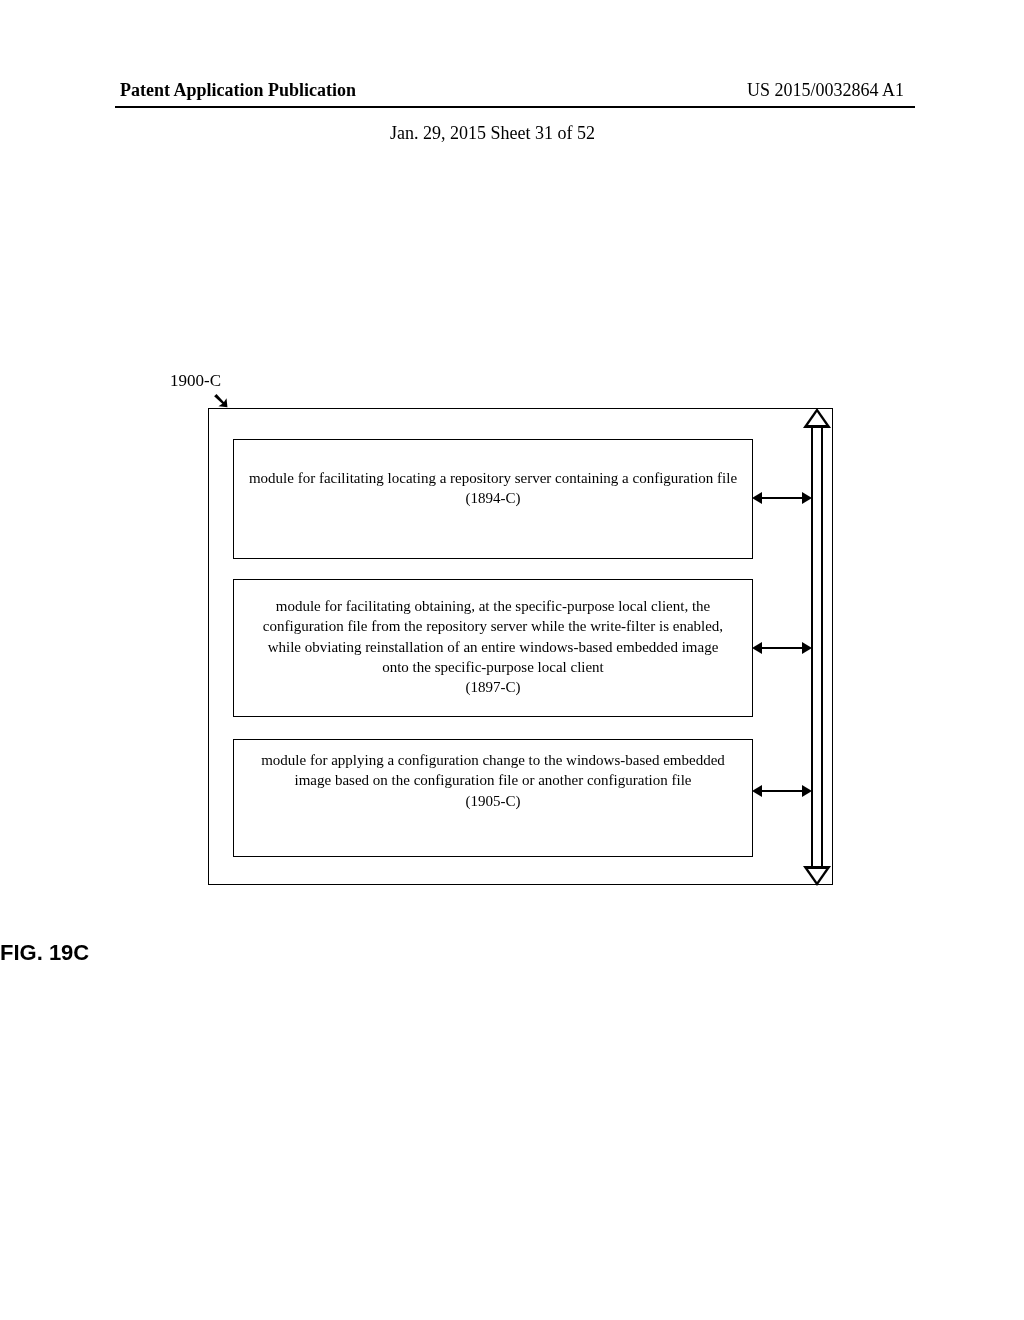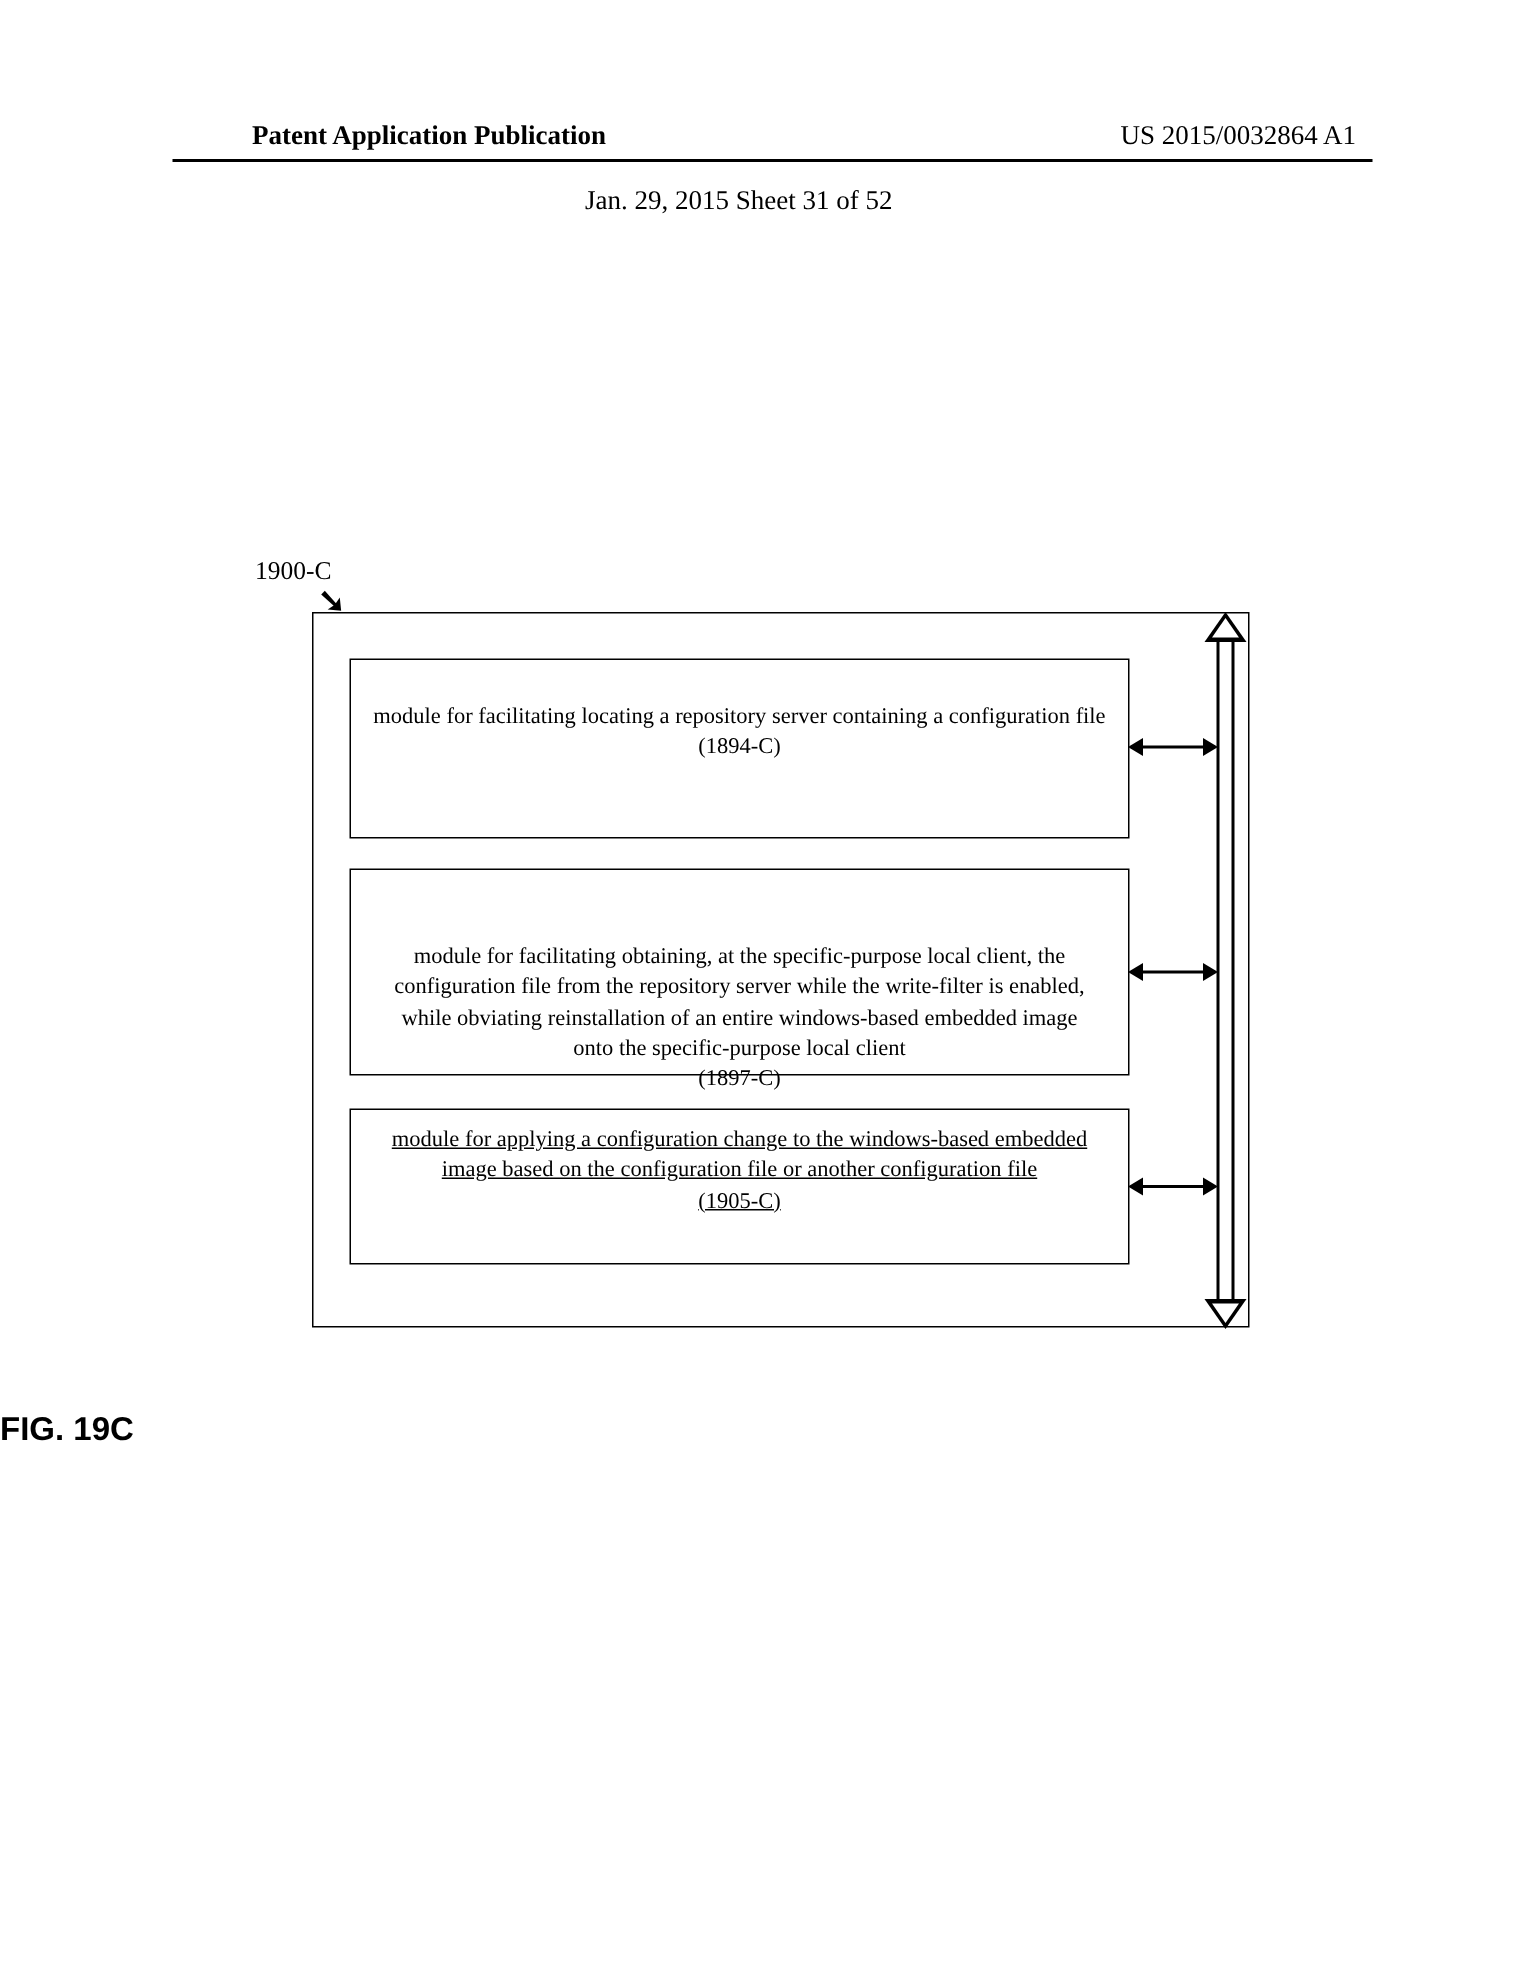--- a/index.html
+++ b/index.html
@@ -12,21 +12,21 @@
     position: relative;
   }
   .header {
     position: absolute;
     top: 80px;
     left: 0;
     width: 1024px;
     padding: 0 120px;
     font-size: 18px;
   }
-  .header .left { position: absolute; left: 120px; font-weight: bold; margin-left: 48px; }
+  .header .left { position: absolute; left: 120px; font-weight: bold; }
   .header .mid  { position: absolute; left: 390px; margin-top: 43px; }
   .header .right{ position: absolute; right: 120px; text-align: center; }
   .header-rule {
     position: absolute;
     top: 106px; left: 115px; width: 800px;
     border-top: 2px solid #000;
   }
 
   .ref-label {
     position: absolute;
@@ -54,22 +54,22 @@
     width: 520px;
     border: 1px solid #000;
     text-align: center;
     font-size: 15px;
     line-height: 1.35;
     padding: 18px 14px 14px 14px;
     background: #fff;
   }
   .m1 { top: 30px;  left: 24px; height: 120px; padding-top: 28px;}
   .m2 { top: 170px; left: 24px; height: 138px; padding-top: 16px;}
-  .m2-inner { padding: 0 6px; margin-top: 32px; }
-  .m3 { top: 330px; left: 24px; height: 104px; padding-top: 10px; text-decoration: underline;}
+  .m2-inner { padding: 0 6px; }
+  .m3 { top: 330px; left: 24px; height: 118px; padding-top: 10px;}
 
   
   .v-arrow {
     position: absolute;
     top: 408px; left: 805px;
     width: 24px; height: 478px;
   }
   .v-arrow .shaft-l, .v-arrow .shaft-r {
     position: absolute; top: 18px; height: 442px; width: 2px; background: #000;
   }

